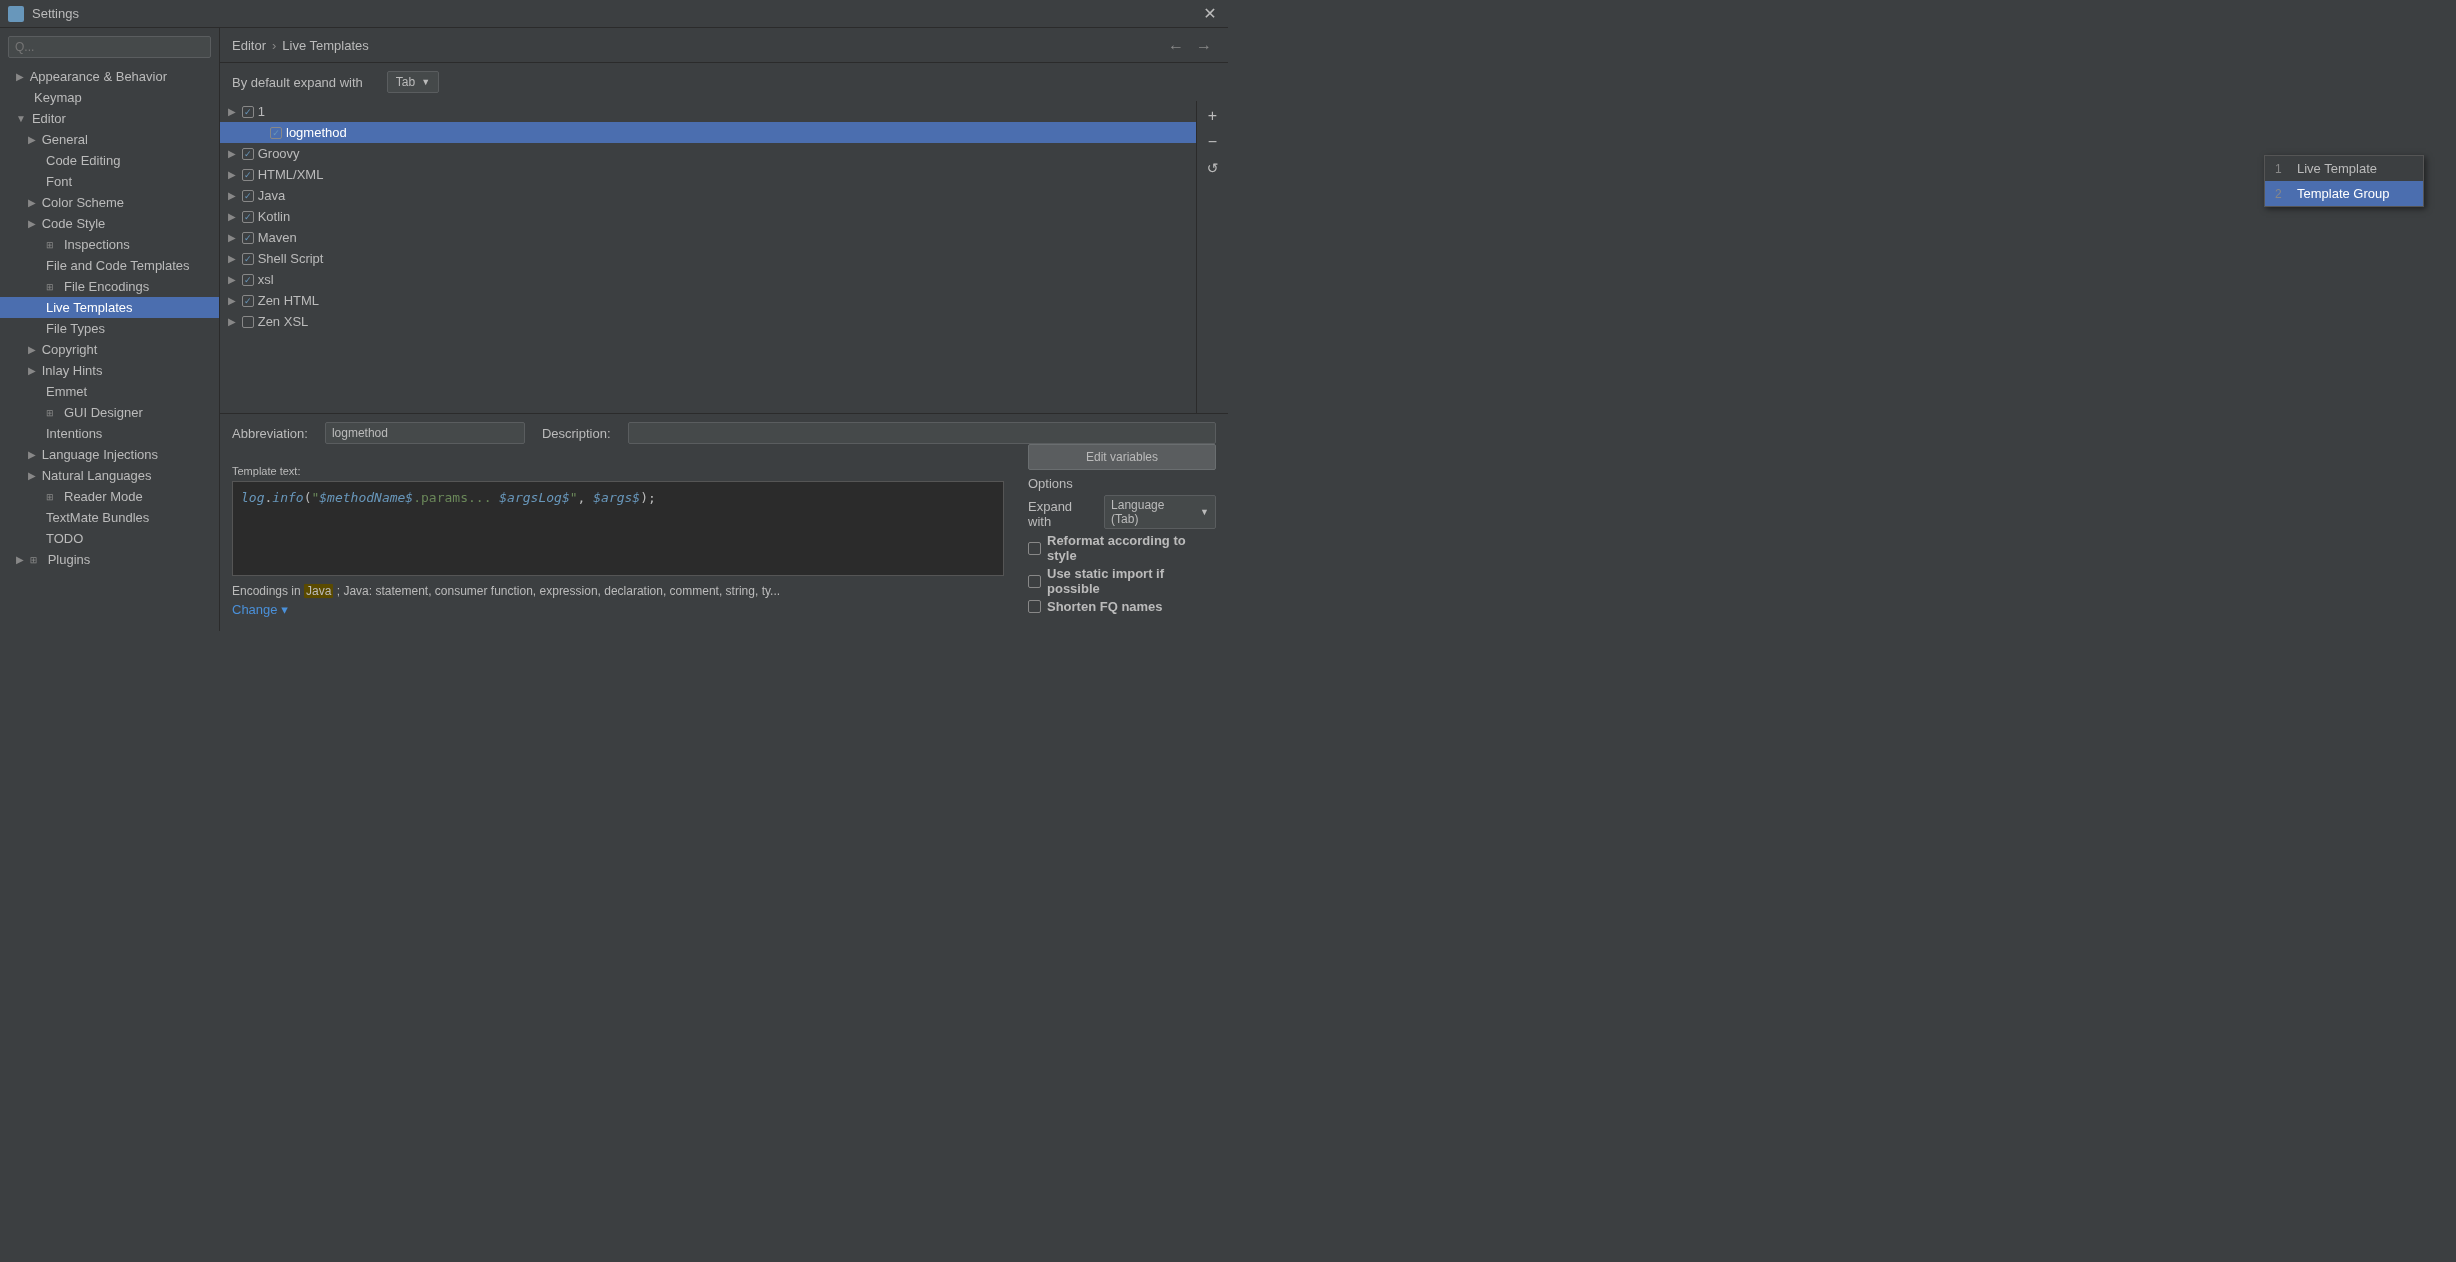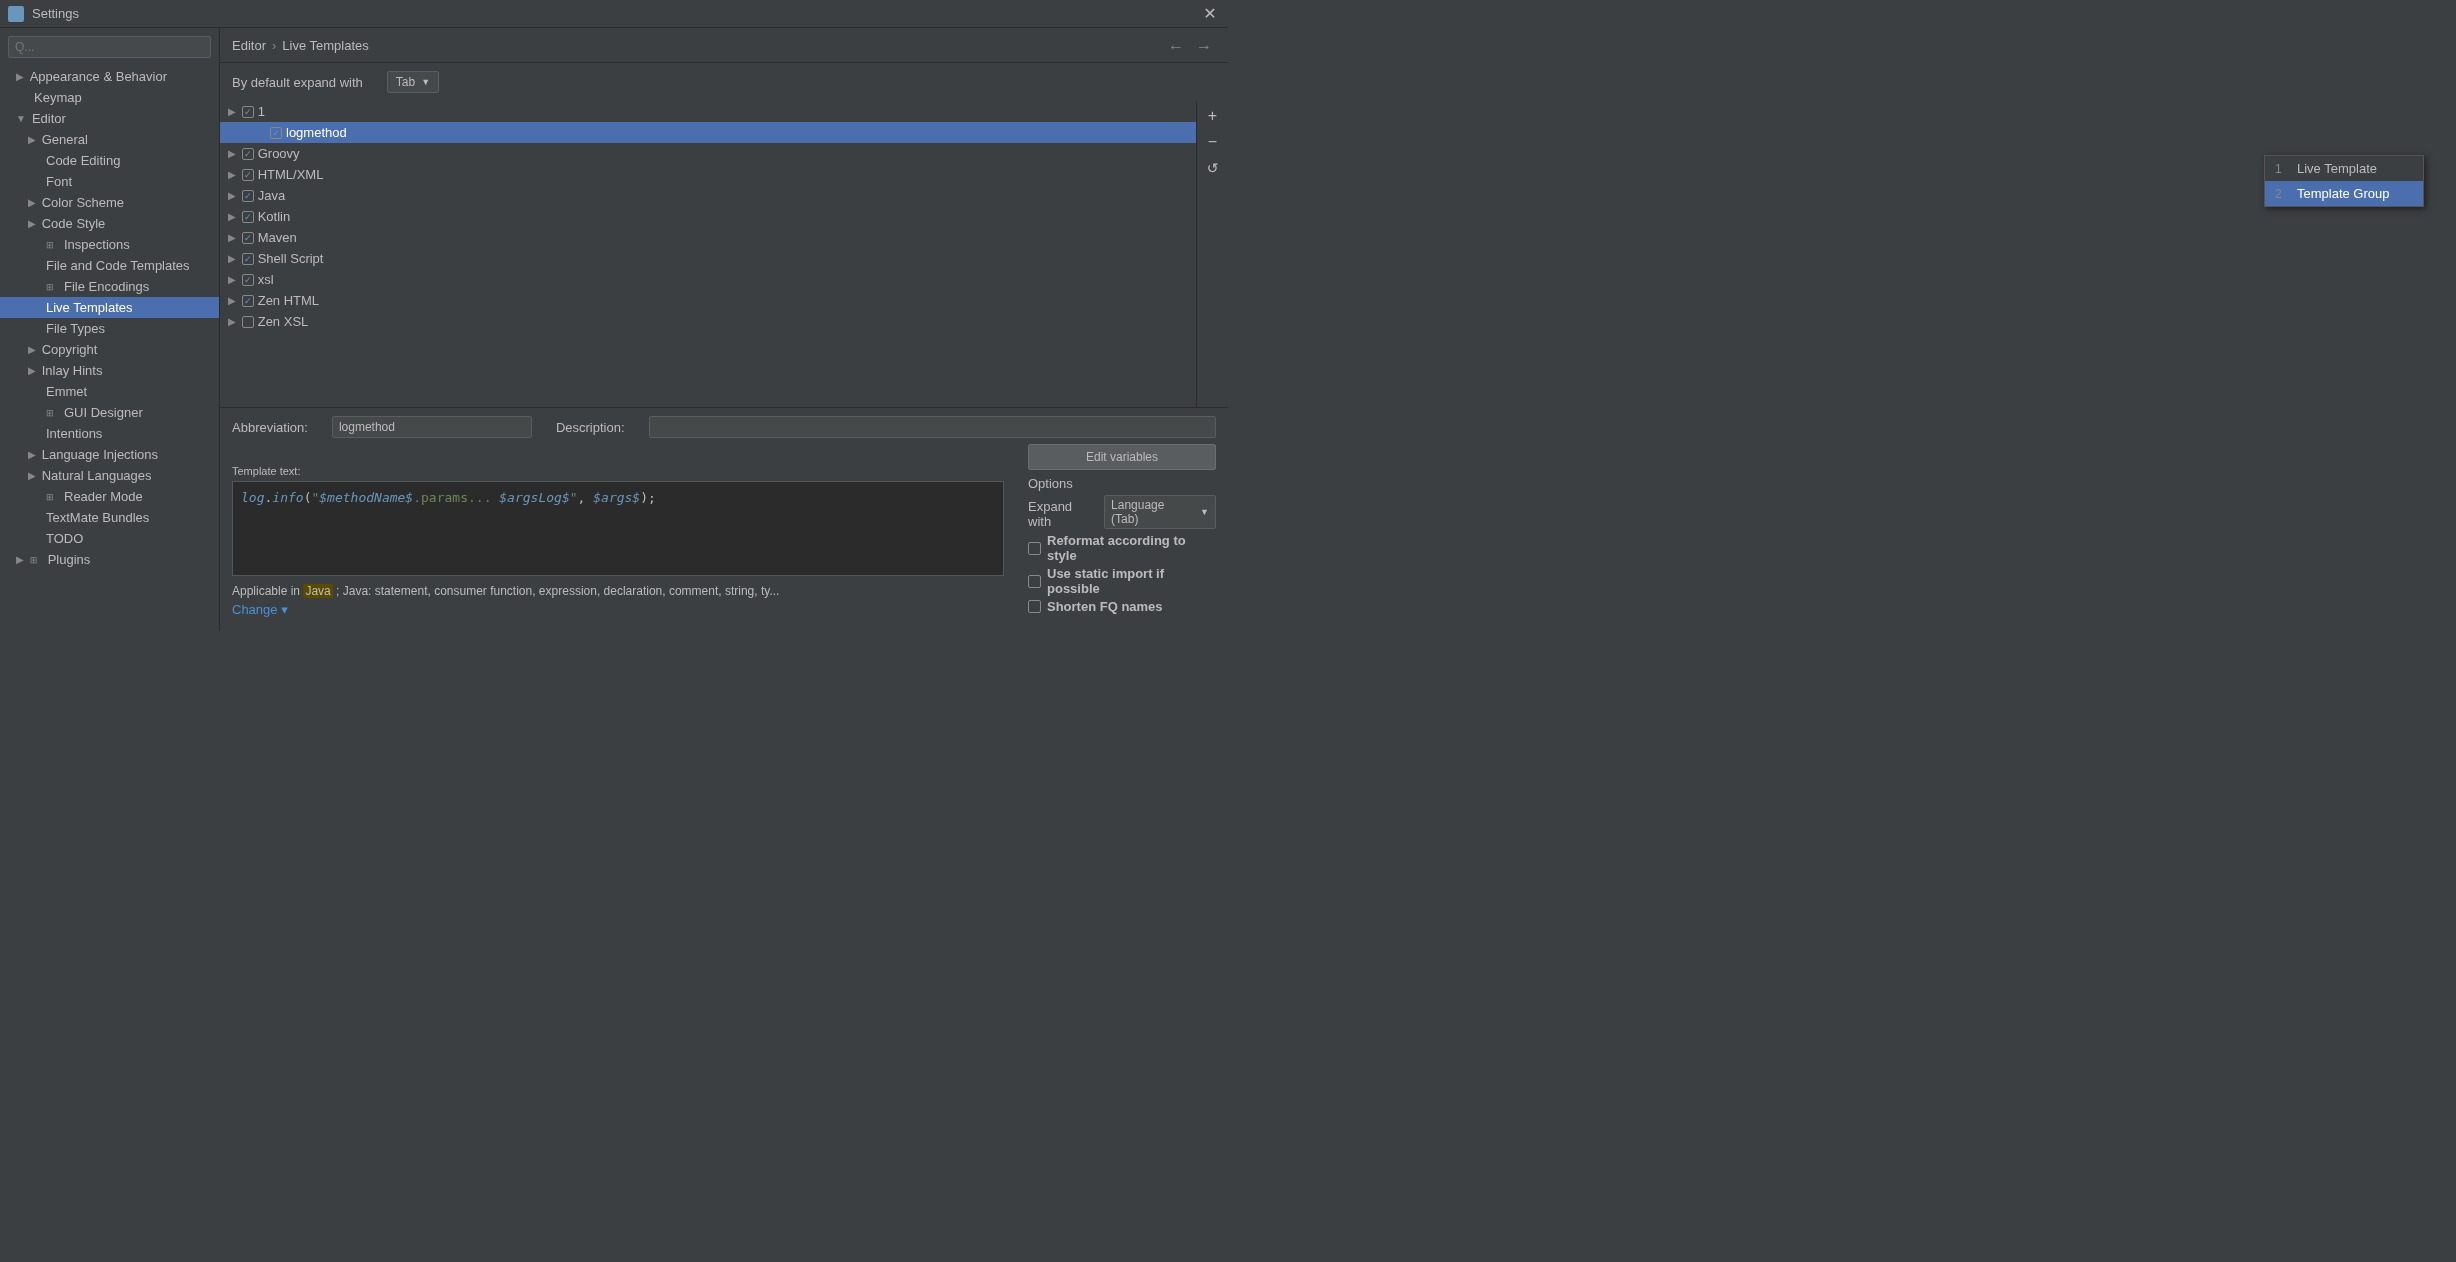--- a/index.html
+++ b/index.html
@@ -266,22 +266,22 @@
     .bottom-panel {
       border-top: 1px solid #2b2b2b;
       background: #3c3f41;
       padding: 8px 12px;
       flex-shrink: 0;
     }
 
     .form-row {
       display: flex;
       align-items: center;
-      gap: 24px;
-      margin-bottom: 6px;
+      gap: 17px;
+      margin-bottom: 0;
     }
 
     .form-label {
       color: #bbbbbb;
       font-size: 13px;
       flex-shrink: 0;
     }
 
     .form-input {
       background: #45494a;
@@ -673,21 +673,21 @@
           <span class="form-label">Description:</span>
           <input class="form-input desc" type="text" style="">
         </div>
         <div class="template-text-area">
           <div style="display:flex; flex-direction:column; flex:1; gap:4px;">
             <span class="template-text-label">Template text:</span>
             <div class="code-editor">
               <span class="code-var">log</span><span>.</span><span class="code-var">info</span><span>(</span><span class="code-string">"</span><span class="code-var">$methodName$</span><span class="code-string">.params... </span><span class="code-var">$argsLog$</span><span class="code-string">"</span><span>, </span><span class="code-var">$args$</span><span>);</span>
             </div>
             <div class="applicable-row">
-              <span>Applicable in</span>
+              <span>Encodings in</span>
               <span class="java-highlight">Java</span>
               <span>; Java: statement, consumer function, expression, declaration, comment, string, ty...</span>
             </div>
             <div>
               <a class="applicable-link" href="#">Change ▾</a>
             </div>
           </div>
           <div class="right-panel">
             <button class="edit-vars-btn">Edit variables</button>
             <div class="options-section">

